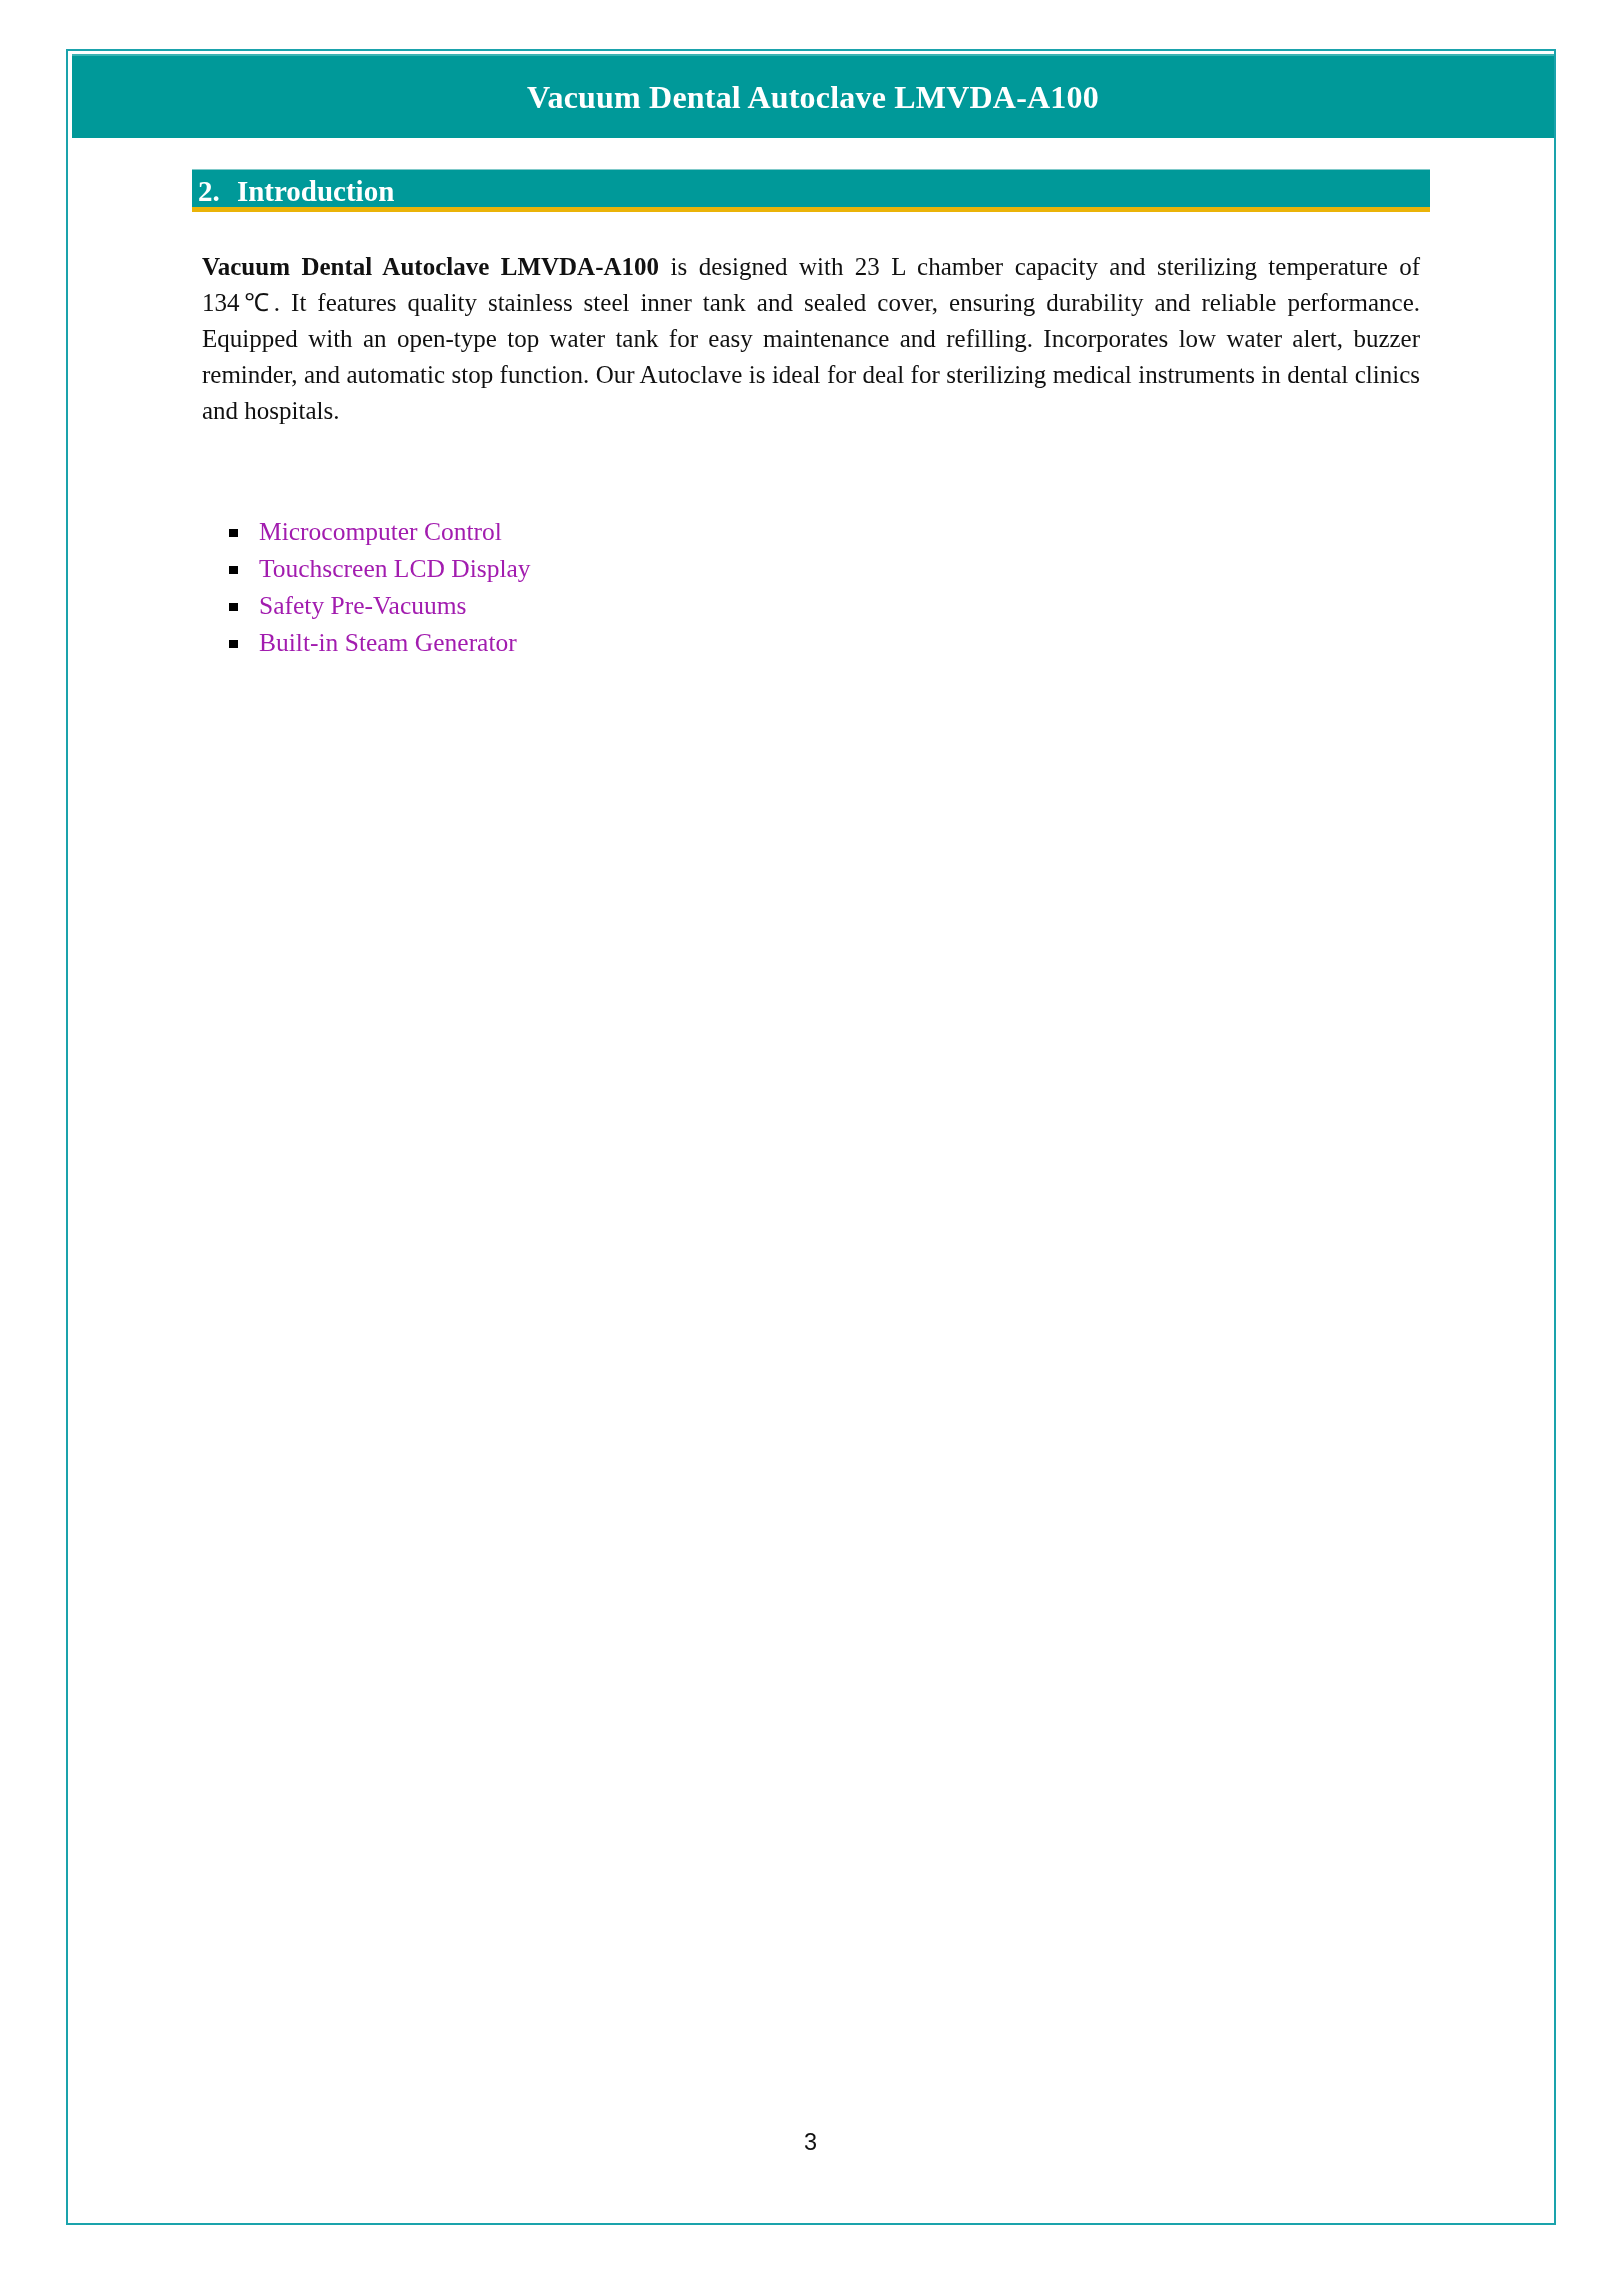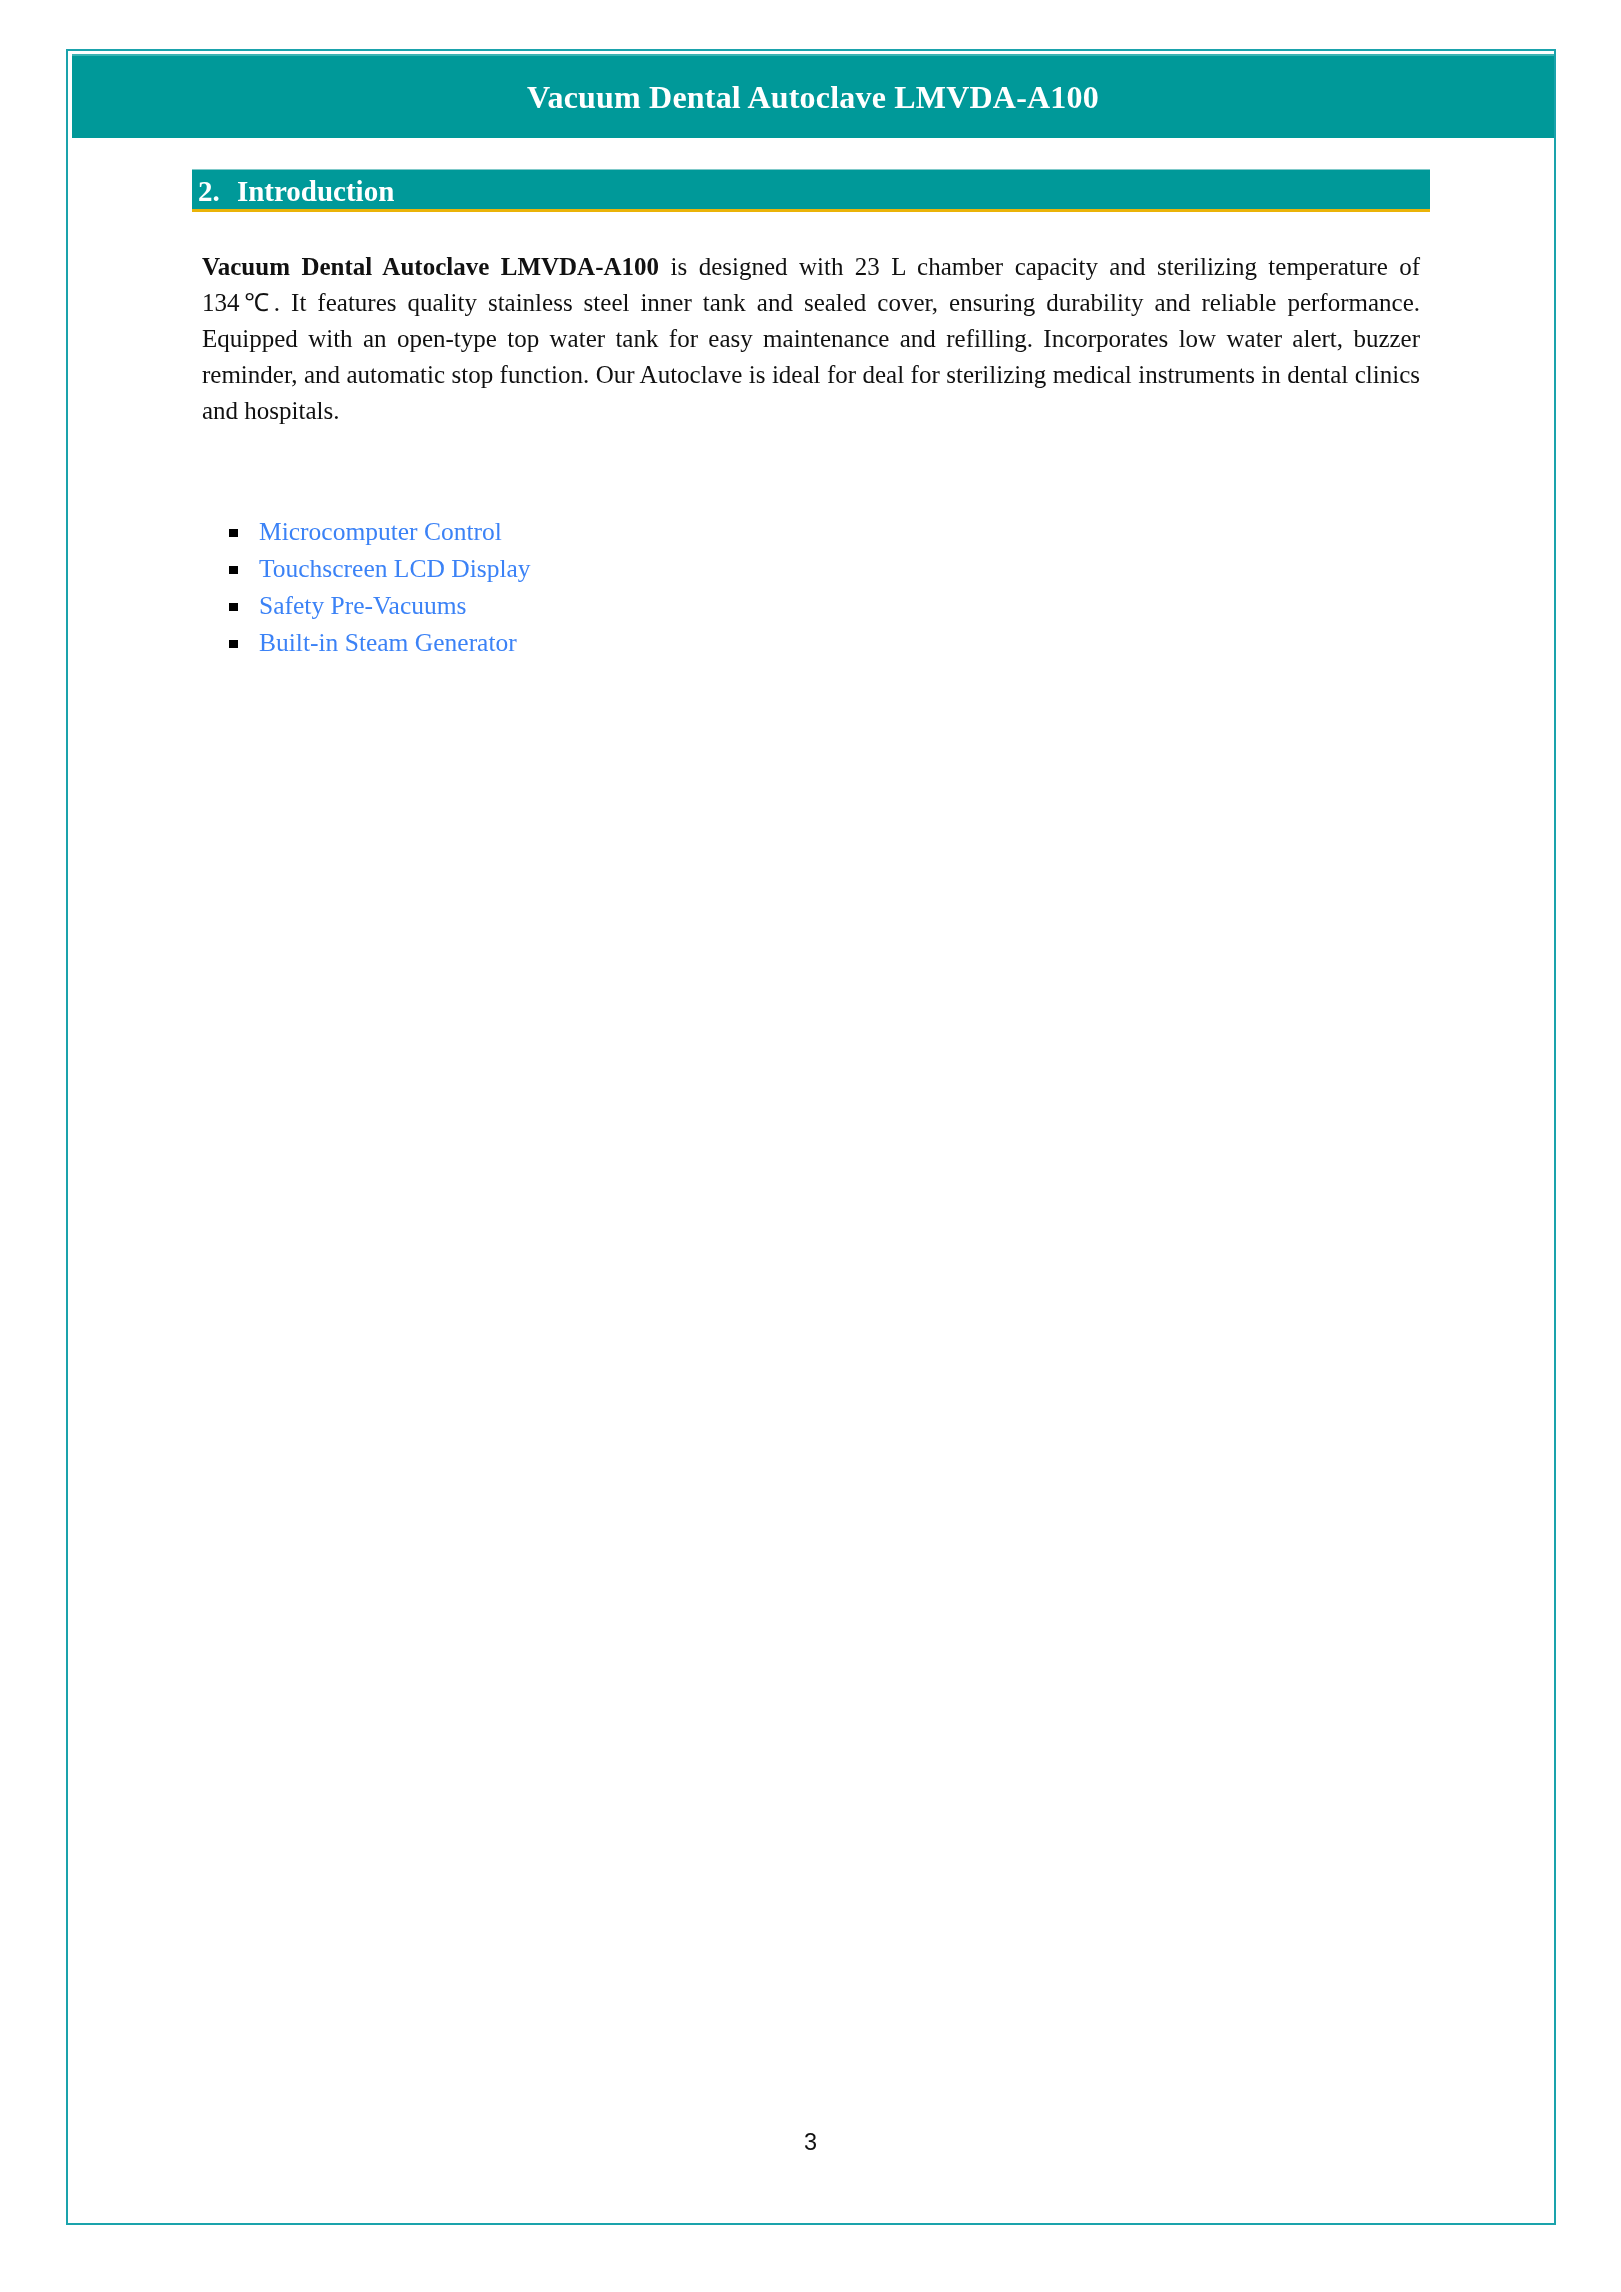--- a/index.html
+++ b/index.html
@@ -64,21 +64,21 @@
     color: #ffffff;
     font-family: "Liberation Serif", serif;
     font-weight: bold;
     font-size: 29px;
     line-height: 43px;
     height: 43px;
     padding-left: 5.9px;
     box-sizing: border-box;
     white-space: nowrap;
     border-top: 1px solid #7fc9c9;
-    border-bottom: 3px solid #eab308;
+    border-bottom: 5px solid #eab308;
   }
   .section-heading .sec-num {
     display: inline-block;
     min-width: 39px;
   }
 
   
   .body-paragraph {
     font-family: "Liberation Serif", serif;
     font-size: 25px;
@@ -96,21 +96,21 @@
   
   ul.feature-list {
     list-style: none;
     margin: 0;
     padding: 0;
   }
   ul.feature-list li {
     font-family: "Liberation Serif", serif;
     font-size: 25.5px;
     line-height: 37px;
-    color: #3b82f6;
+    color: #a21caf;
     position: relative;
     padding-left: 67px;
     white-space: nowrap;
   }
   ul.feature-list li .bullet-square {
     position: absolute;
     left: 37px;
     top: 15.7px;
     width: 8.8px;
     height: 8.8px;

